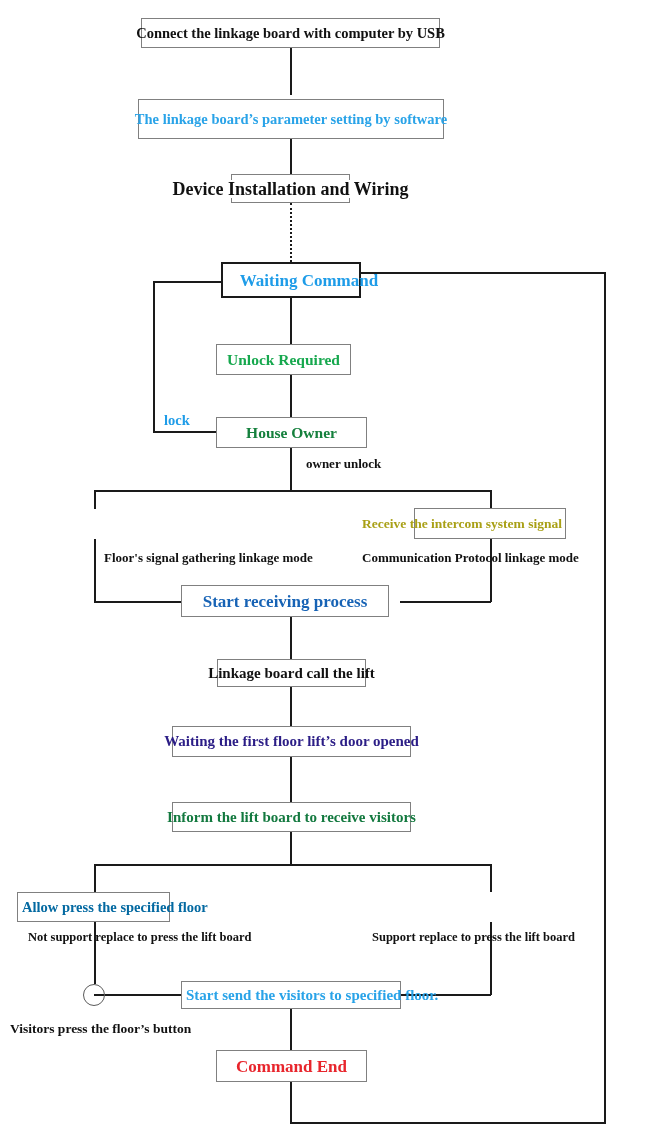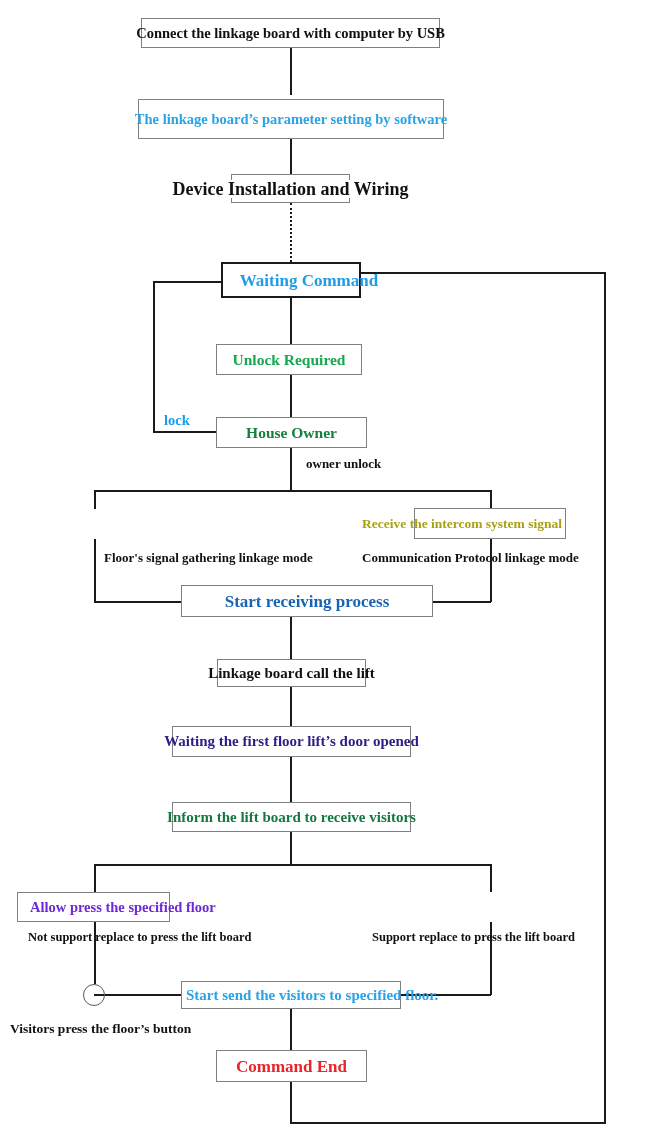--- a/index.html
+++ b/index.html
@@ -154,51 +154,51 @@
   </div>
 
   <div class="node" style="left:231px; top:174px; width:119px; height:29px; font-size:18px;">
     <span style="color:#111111; position:relative; z-index:6; background:#ffffff; padding:0 1px;">Device Installation and Wiring</span>
   </div>
 
   <div class="node thick" style="left:221px; top:262px; width:140px; height:36px; font-size:17px;">
     <span style="color:#1e9ce8;">Waiting Command</span>
   </div>
 
-  <div class="node" style="left:216px; top:344px; width:146px; height:31px; font-size:15.5px;">
+  <div class="node" style="left:216px; top:344px; width:135px; height:31px; font-size:15.5px;">
     <span style="color:#16a84e;">Unlock Required</span>
   </div>
 
   <div class="node" style="left:216px; top:417px; width:151px; height:31px; font-size:15.5px;">
     <span style="color:#15803d;font-family:Liberation Serif, serif;">House Owner</span>
   </div>
 
 
   <div class="node overflow-left" style="left:414px; top:508px; width:152px; height:31px; font-size:13.5px;">
     <span style="color:#a9a016; margin-right:-1px;">Receive the intercom system signal</span>
   </div>
 
-  <div class="node" style="left:181px; top:585px; width:252px; height:32px; font-size:17px;justify-content:center;">
+  <div class="node" style="left:181px; top:585px; width:208px; height:32px; font-size:17px;justify-content:center;">
     <span style="color:#1763b5;">Start receiving process</span>
   </div>
 
   <div class="node" style="left:217px; top:659px; width:149px; height:28px; font-size:15px;">
     <span style="color:#111111;">Linkage board call the lift</span>
   </div>
 
   <div class="node" style="left:172px; top:726px; width:239px; height:31px; font-size:15px;">
     <span style="color:#2b1d86;">Waiting the first floor lift’s door opened</span>
   </div>
 
   <div class="node" style="left:172px; top:802px; width:239px; height:30px; font-size:15px;align-items:center;">
     <span style="color:#13793f;">Inform the lift board to receive visitors</span>
   </div>
 
   <div class="node overflow-right" style="left:17px; top:892px; width:153px; height:30px; font-size:14.5px;">
-    <span style="color:#6d28d9;margin-left:8px;">Allow press the specified floor</span>
+    <span style="color:#0369a1;">Allow press the specified floor</span>
   </div>
 
 
   <div class="node overflow-right" style="left:181px; top:981px; width:220px; height:28px; font-size:15px;">
     <span style="color:#29a3e8;">Start send the visitors to specified floor.</span>
   </div>
 
   <div class="node" style="left:216px; top:1050px; width:151px; height:32px; font-size:17px;">
     <span style="color:#e8252c;">Command End</span>
   </div>

